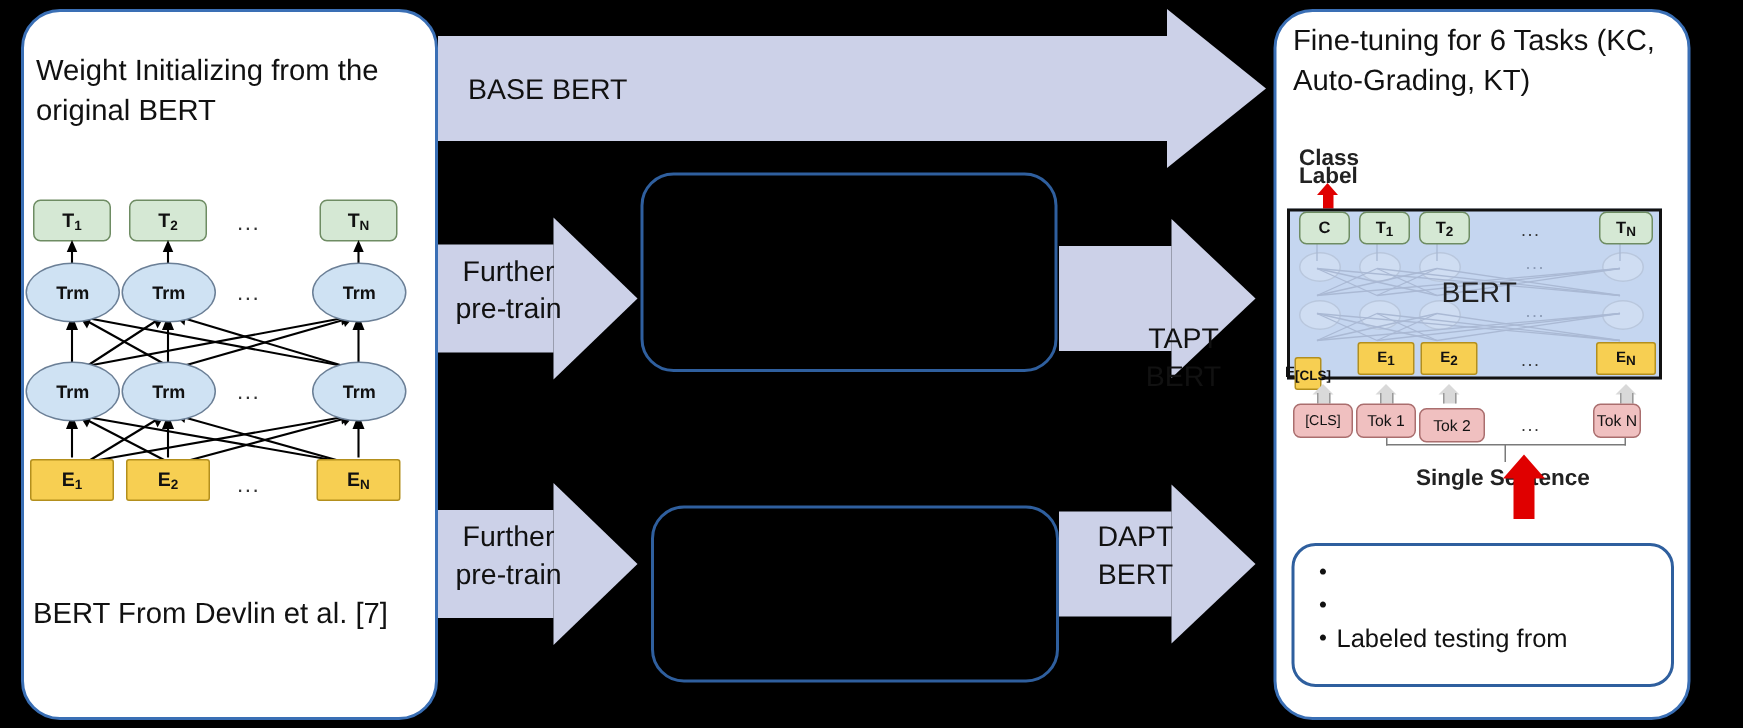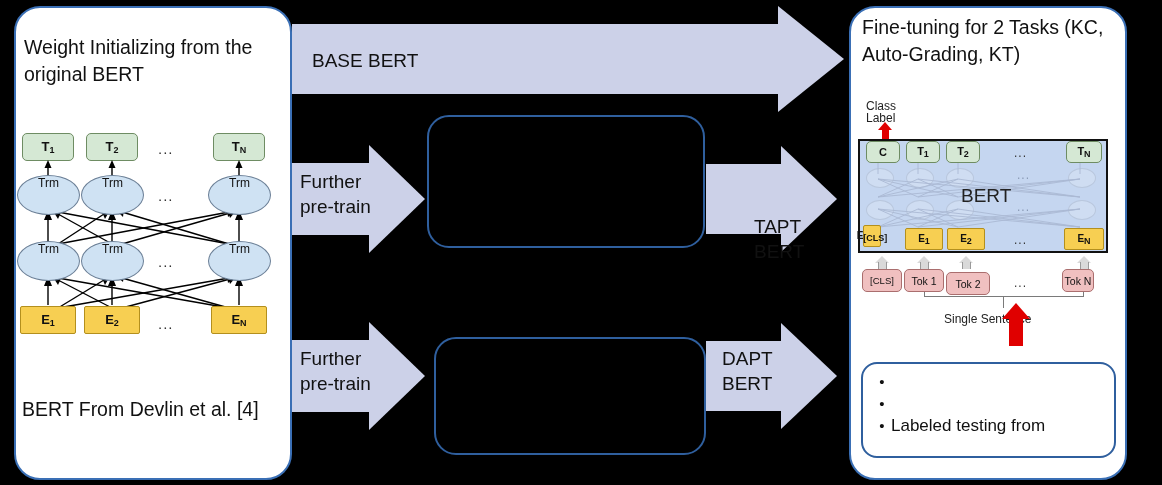--- a/index.html
+++ b/index.html
@@ -19,45 +19,45 @@
   #left-footer{position:absolute;left:22px;top:398px;width:262px;font-size:19.5px;color:#111;}
 
   
   .node-box{position:absolute;box-sizing:border-box;border:1px solid #6e8c63;border-radius:5px;
             background:#d5e8d4;display:flex;align-items:center;justify-content:center;
             font-size:13px;font-weight:600;color:#111;}
   .emb-box{position:absolute;box-sizing:border-box;border:1px solid #b38f1d;border-radius:2px;
            background:#f7cf52;display:flex;align-items:center;justify-content:center;
            font-size:13px;font-weight:700;color:#111;}
   .trm{position:absolute;box-sizing:border-box;border:1px solid #6b7f96;border-radius:50%;
-       background:#cfe2f3;display:flex;align-items:flex-start;justify-content:center;
-       font-size:12px;color:#111;}
+       background:#cfe2f3;display:flex;align-items:center;justify-content:center;
+       font-size:12px;color:#111;font-weight:bold;}
   .dots{position:absolute;font-size:15px;color:#333;letter-spacing:1px;}
   sub{font-size:9px;vertical-align:-2px;}
   .arrow-wrap{position:absolute;}
   .arr-body{position:absolute;background:#ccd1e8;}
   .arr-head{position:absolute;width:0;height:0;border-style:solid;
             border-color:transparent transparent transparent #ccd1e8;}
-  .arr-label{position:absolute;font-size:19px;line-height:25px;color:#111;white-space:pre-line;}
+  .arr-label{position:absolute;font-size:19px;line-height:25px;color:#111;white-space:pre-line;text-align:center;}
 
   
   .blackbox{position:absolute;background:#000;border:2px solid #2f5f9e;border-radius:22px;box-sizing:border-box;}
 
   
   .bert-frame{position:absolute;background:#c5d6f0;border:2px solid #111;box-sizing:border-box;}
   .bert-word{position:absolute;font-size:19px;color:#222;}
   .tok-box{position:absolute;box-sizing:border-box;border:1px solid #aa6e6e;border-radius:5px;
            background:#f0c0c0;display:flex;align-items:center;justify-content:center;
            font-size:9.5px;color:#111;}
   .ghost-ell{position:absolute;border:1px solid #b9c7dd;border-radius:50%;background:rgba(255,255,255,0.18);}
   .upcaret{position:absolute;width:0;height:0;border-style:solid;
            border-color:transparent transparent #d9d9d9 transparent;}
   .upstem{position:absolute;background:#d9d9d9;border-left:1px solid #9a9a9a;border-right:1px solid #9a9a9a;}
-  .smalltxt{position:absolute;font-size:12px;line-height:12px;color:#222;
-            font-family:"Liberation Sans","DejaVu Sans",sans-serif;}
+  .smalltxt{position:absolute;font-size:15px;line-height:12px;color:#222;
+            font-family:"Liberation Sans","DejaVu Sans",sans-serif;font-weight:bold;}
   .redarrow-stem{position:absolute;background:#e00000;}
   .redarrow-head{position:absolute;width:0;height:0;border-style:solid;
                  border-color:transparent transparent #e00000 transparent;}
   .brktline{position:absolute;background:#7a7a7a;}
 
   .bullet-box{position:absolute;background:#fff;border:2px solid #2f5f9e;border-radius:16px;box-sizing:border-box;}
   .bullet-row{display:flex;align-items:center;font-size:17px;line-height:22px;color:#111;}
   .bullet-dot{width:18px;text-align:center;font-size:15px;}
 </style>
 </head>
@@ -154,21 +154,21 @@
   <span>E<sub>1</sub></span>
 </div>
 <div class="emb-box abs" style="left:84px;top:306px;width:56px;height:28px;">
   <span>E<sub>2</sub></span>
 </div>
 <div class="dots" style="left:158px;top:315px;">...</div>
 <div class="emb-box abs" style="left:211px;top:306px;width:56px;height:28px;">
   <span>E<sub>N</sub></span>
 </div>
 
-<div id="left-footer">BERT From Devlin et al. [4]</div>
+<div id="left-footer">BERT From Devlin et al. [7]</div>
 
 <div class="arrow-wrap">
   <div class="arr-body" style="left:292px;top:24px;width:486px;height:70px;"></div>
   <div class="arr-head" style="left:778px;top:6px;border-width:53px 0 53px 66px;"></div>
 </div>
 <div class="arr-label" style="left:312px;top:48px;">BASE BERT</div>
 
 <div class="arrow-wrap">
   <div class="arr-body" style="left:292px;top:163px;width:77px;height:72px;"></div>
   <div class="arr-head" style="left:369px;top:145px;border-width:54px 0 54px 56px;"></div>
@@ -194,21 +194,21 @@
   <div class="arr-body" style="left:706px;top:341px;width:75px;height:70px;"></div>
   <div class="arr-head" style="left:781px;top:323px;border-width:53px 0 53px 56px;"></div>
 </div>
 <div class="arr-label" style="left:722px;top:346px;width:70px;">DAPT
 BERT</div>
 
 <div class="blackbox" style="left:427px;top:115px;width:278px;height:133px;"></div>
 <div class="blackbox" style="left:434px;top:337px;width:272px;height:118px;"></div>
 
 <div class="panel" id="right-panel"></div>
-<div class="panel-title" id="right-title">Fine-tuning for 2 Tasks (KC, Auto-Grading, KT)</div>
+<div class="panel-title" id="right-title">Fine-tuning for 6 Tasks (KC, Auto-Grading, KT)</div>
 
 <div class="smalltxt" style="left:866px;top:100px;width:60px;white-space:pre-line;">Class
 Label</div>
 <div class="redarrow-stem" style="left:882px;top:129px;width:7px;height:11px;"></div>
 <div class="redarrow-head" style="left:878px;top:122px;border-width:0 7.5px 8px 7.5px;"></div>
 
 <div class="bert-frame" style="left:858px;top:139px;width:250px;height:114px;"></div>
 
 <div class="ghost-ell" style="left:866px;top:168px;width:26px;height:18px;"></div>
 <div class="ghost-ell" style="left:906px;top:168px;width:26px;height:18px;"></div>
@@ -262,21 +262,21 @@
   <span>T<sub>1</sub></span>
 </div>
 <div class="node-box abs" style="left:946px;top:141px;width:34px;height:22px;font-size:11px;">
   <span>T<sub>2</sub></span>
 </div>
 <div class="dots" style="left:1014px;top:146px;font-size:12px;">...</div>
 <div class="node-box abs" style="left:1066px;top:141px;width:36px;height:22px;font-size:11px;">
   <span>T<sub>N</sub></span>
 </div>
 
-<div class="emb-box abs" style="left:863px;top:225px;width:18px;height:22px;font-size:10px;">
+<div class="emb-box abs" style="left:863px;top:238px;width:18px;height:22px;font-size:10px;">
   <span>E<sub>[CLS]</sub></span>
 </div>
 <div class="emb-box abs" style="left:905px;top:228px;width:38px;height:22px;font-size:10px;">
   <span>E<sub>1</sub></span>
 </div>
 <div class="emb-box abs" style="left:947px;top:228px;width:38px;height:22px;font-size:10px;">
   <span>E<sub>2</sub></span>
 </div>
 <div class="dots" style="left:1014px;top:233px;font-size:12px;">...</div>
 <div class="emb-box abs" style="left:1064px;top:228px;width:40px;height:22px;font-size:10px;">

